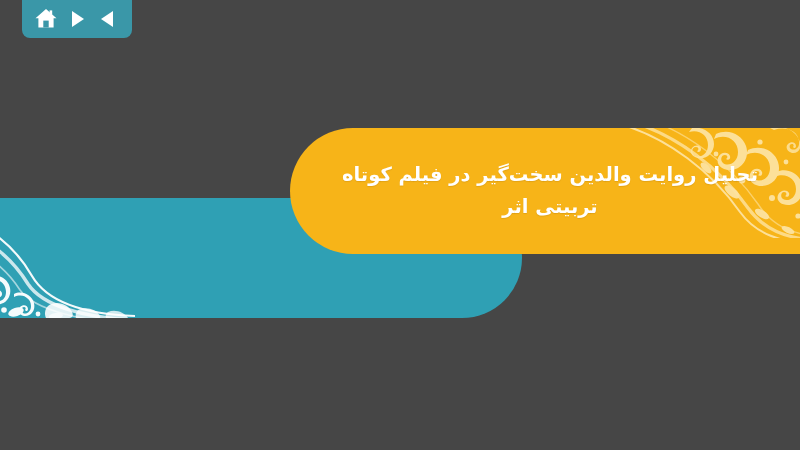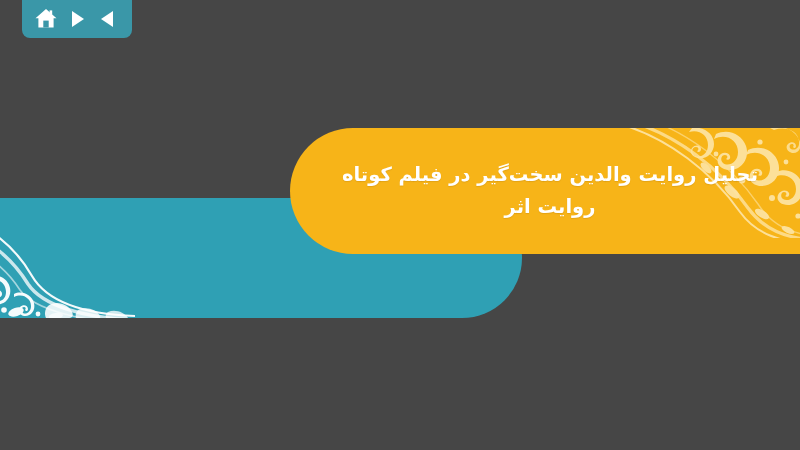--- a/index.html
+++ b/index.html
@@ -174,21 +174,21 @@
         <ellipse cx="112" cy="64" rx="9" ry="4" transform="rotate(38 112 64)"></ellipse>
         <ellipse cx="142" cy="86" rx="8" ry="3.6" transform="rotate(32 142 86)"></ellipse>
         <ellipse cx="86" cy="40" rx="7" ry="3.2" transform="rotate(44 86 40)"></ellipse>
         <ellipse cx="168" cy="102" rx="7" ry="3" transform="rotate(26 168 102)"></ellipse>
         <path d="M 150 0 C 162 -4 176 2 180 14 C 182 20 178 26 172 25 C 167 24 165 19 168 16 C 171 13 176 14 176 18 C 176 20 174 21 173 19 C 174 18 174 16 172 16 C 169 16 169 20 171 21 C 175 23 180 20 179 13 C 178 3 166 -2 154 2 Z" opacity="0.9"></path>
       </g>
     </svg>
 
     <div id="title-text">
       <span class="tline">تحلیل روایت والدین سخت‌گیر در فیلم کوتاه</span>
-      <span class="tline">روایت اثر</span>
+      <span class="tline">تربیتی اثر</span>
     </div>
   </div>
 
   <div id="nav-bar">
 
     <div class="nav-btn" title="previous">
       <svg width="22" height="22" viewBox="0 0 22 22">
         <polygon points="16,3 16,19 4,11" fill="#ffffff"></polygon>
       </svg>
     </div>

